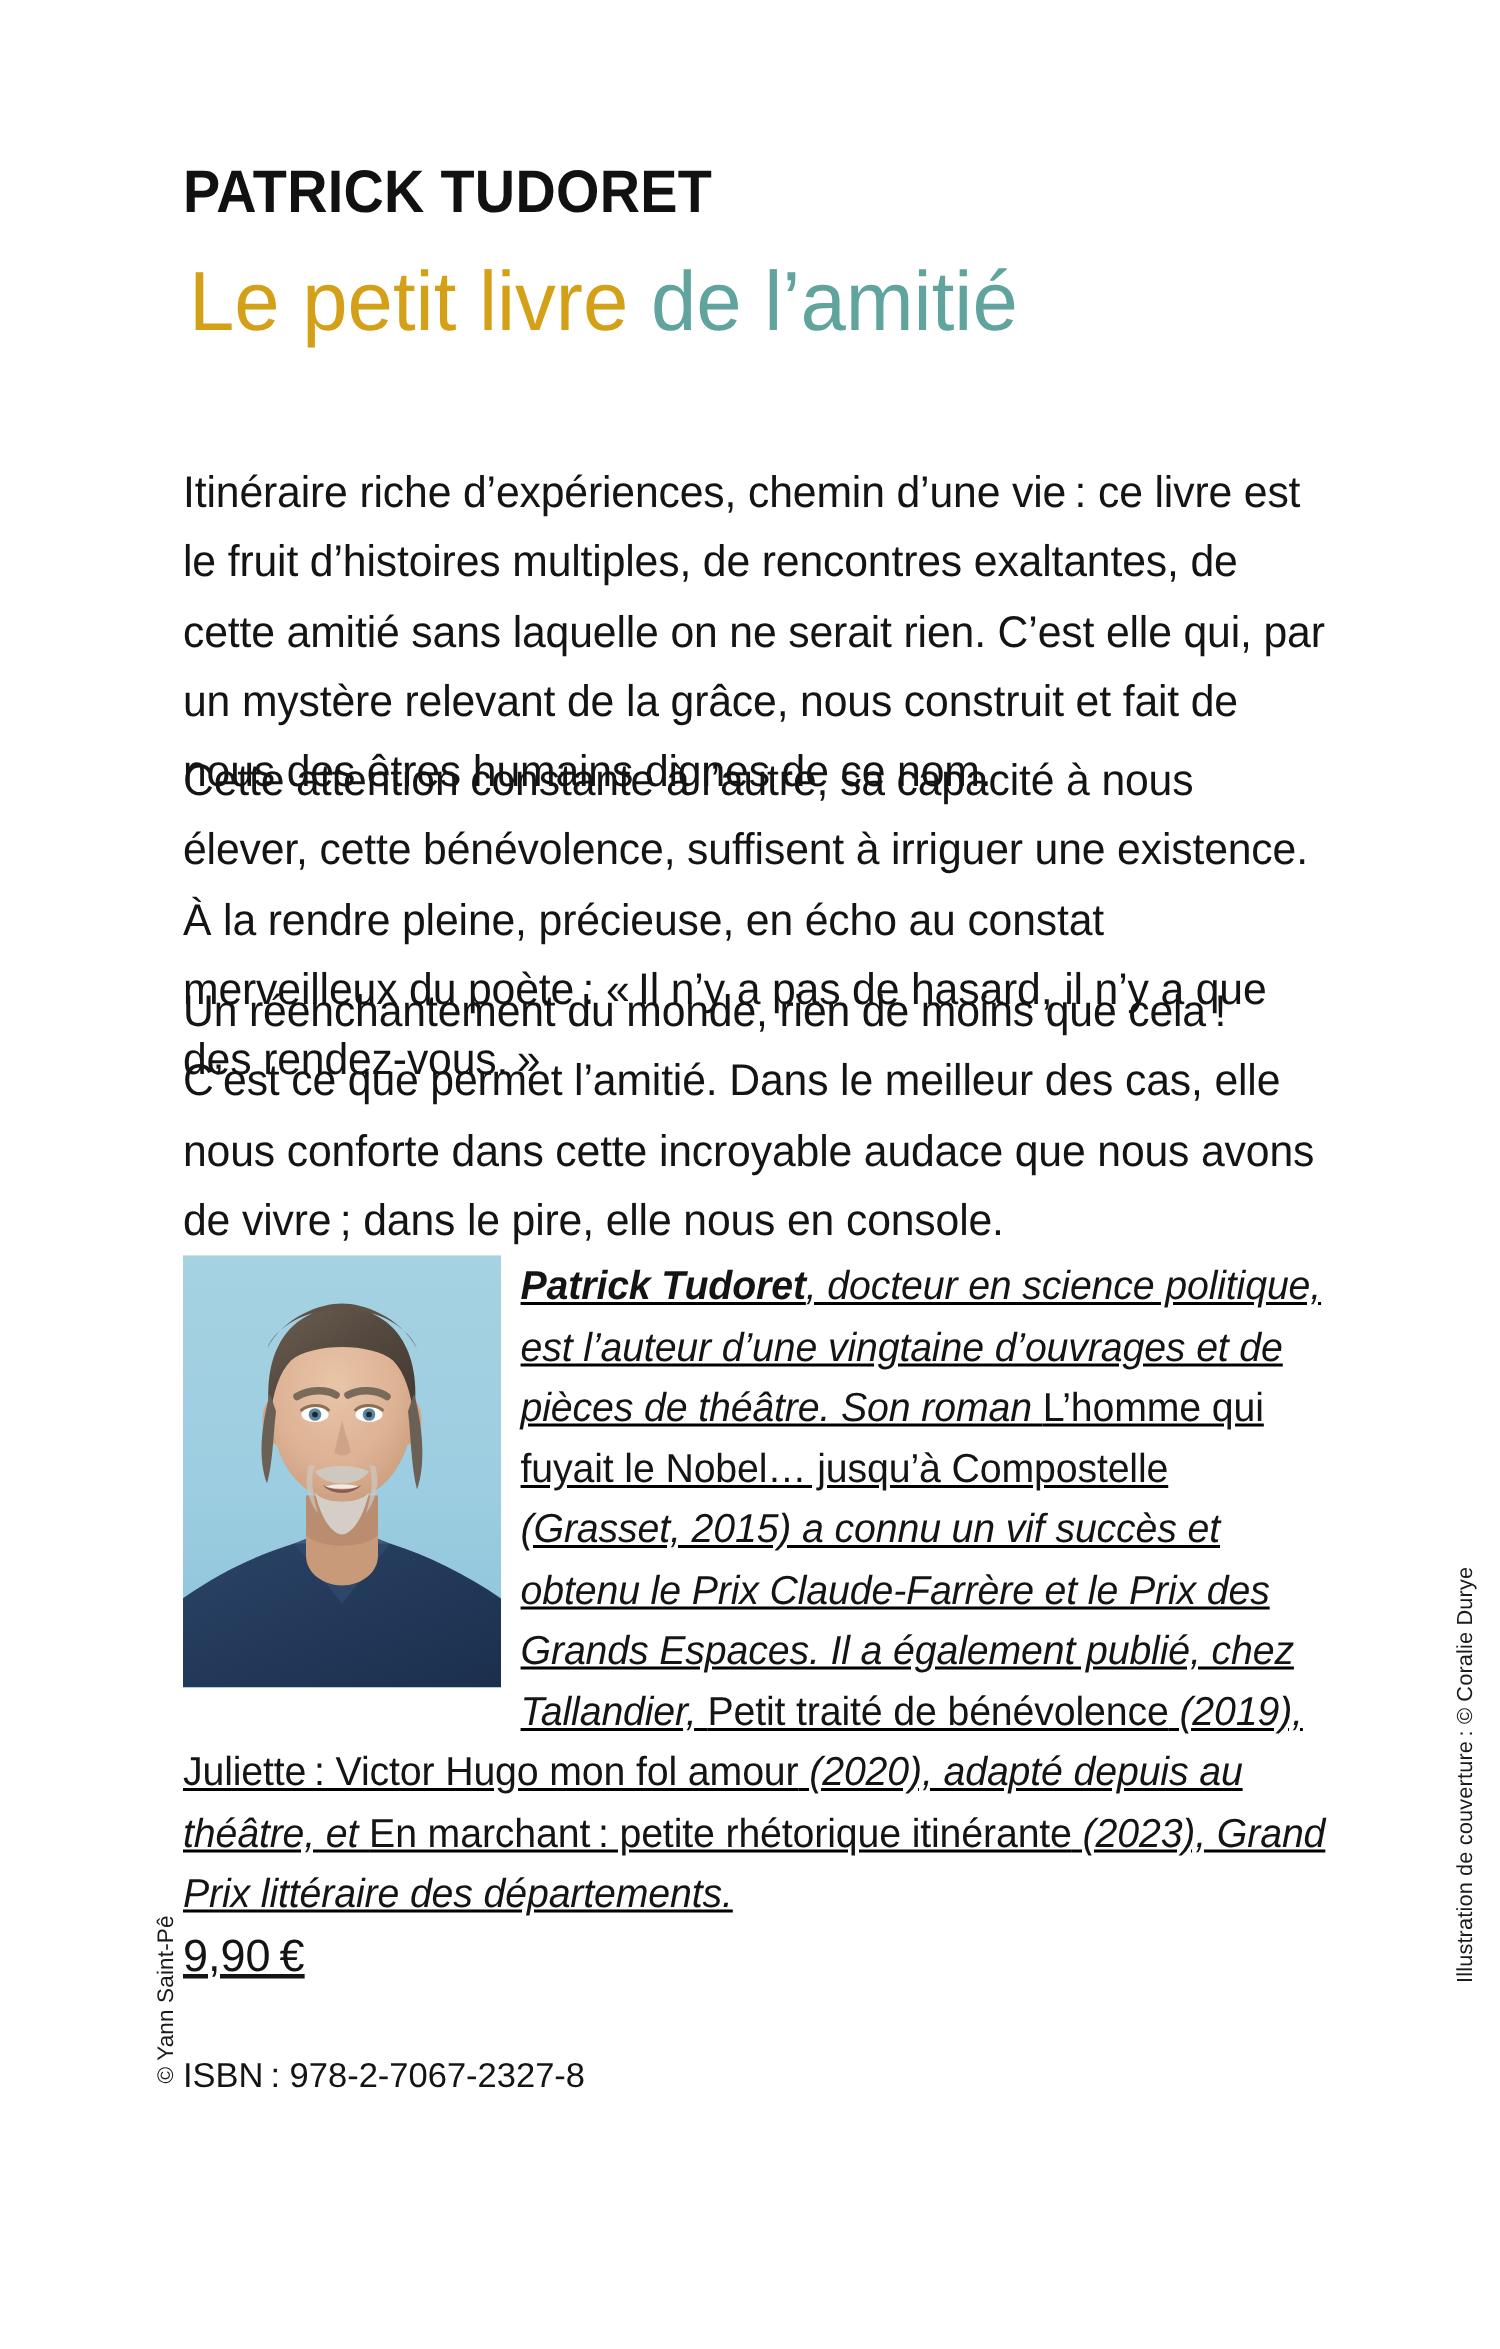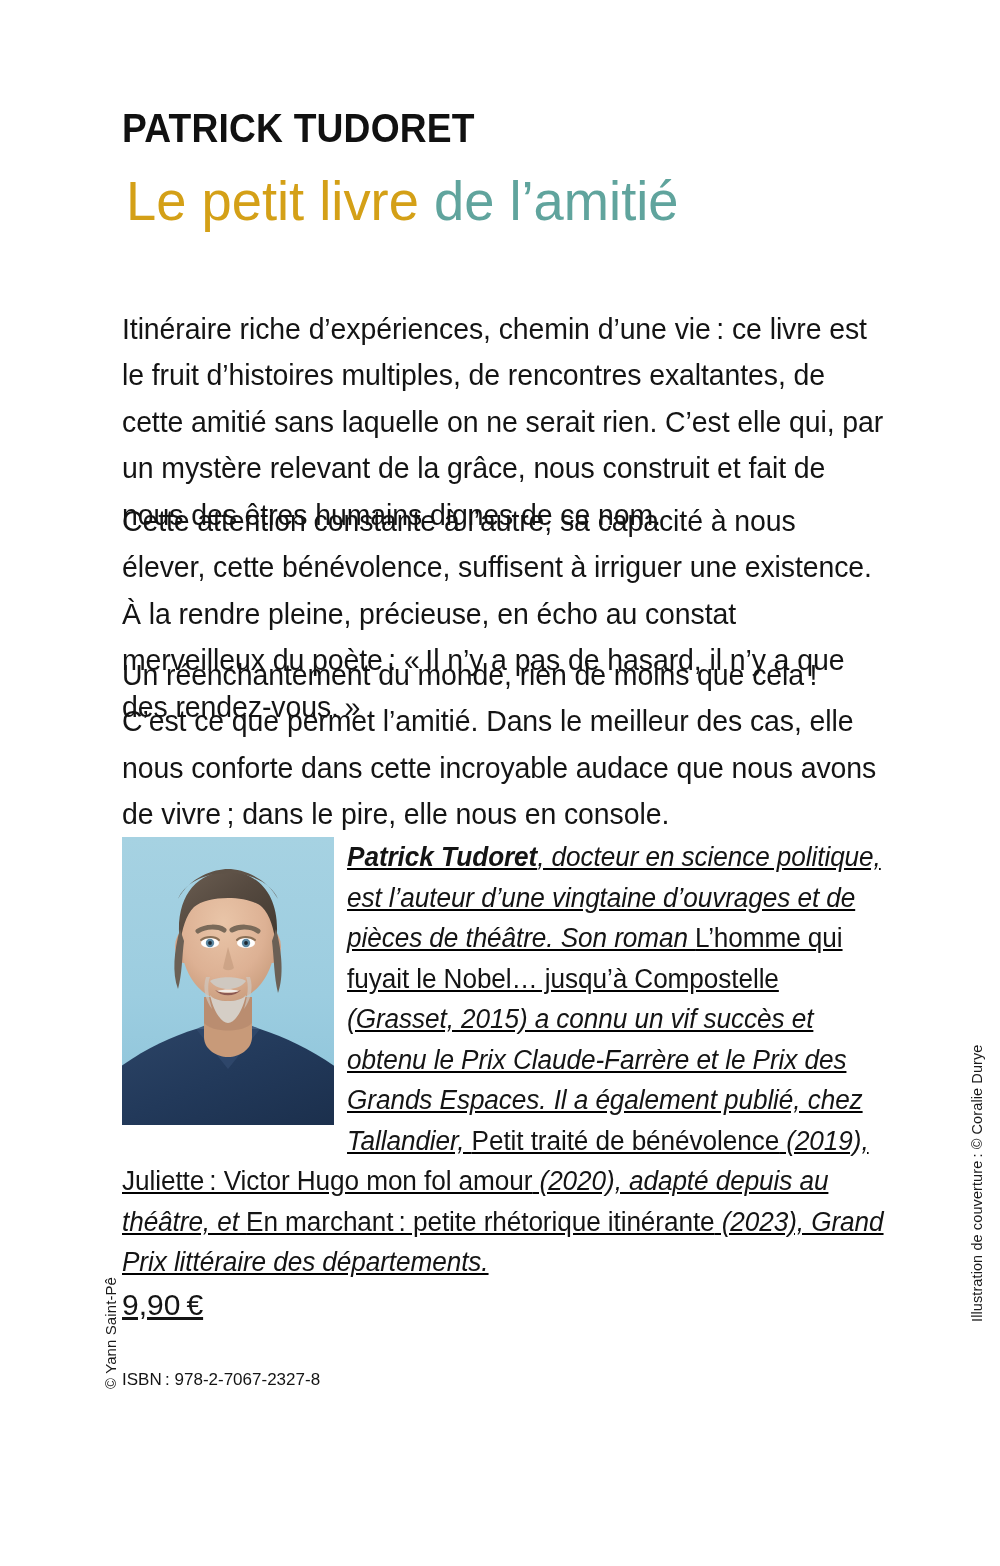--- a/index.html
+++ b/index.html
@@ -162,21 +162,21 @@
     left: 0;
     top: 1330px;
     font-size: 22.5px;
     color: #141414;
     letter-spacing: 0.3px;
   }
   .isbn {
     position: absolute;
     left: 0;
     top: 1370px;
-    font-size: 17px;
+    font-size: 23px;
     color: #141414;
     letter-spacing: 0px;
   }
 
   
   .barcode {
     position: absolute;
     left: 10px;
     top: 1404px;
     width: 262px;

